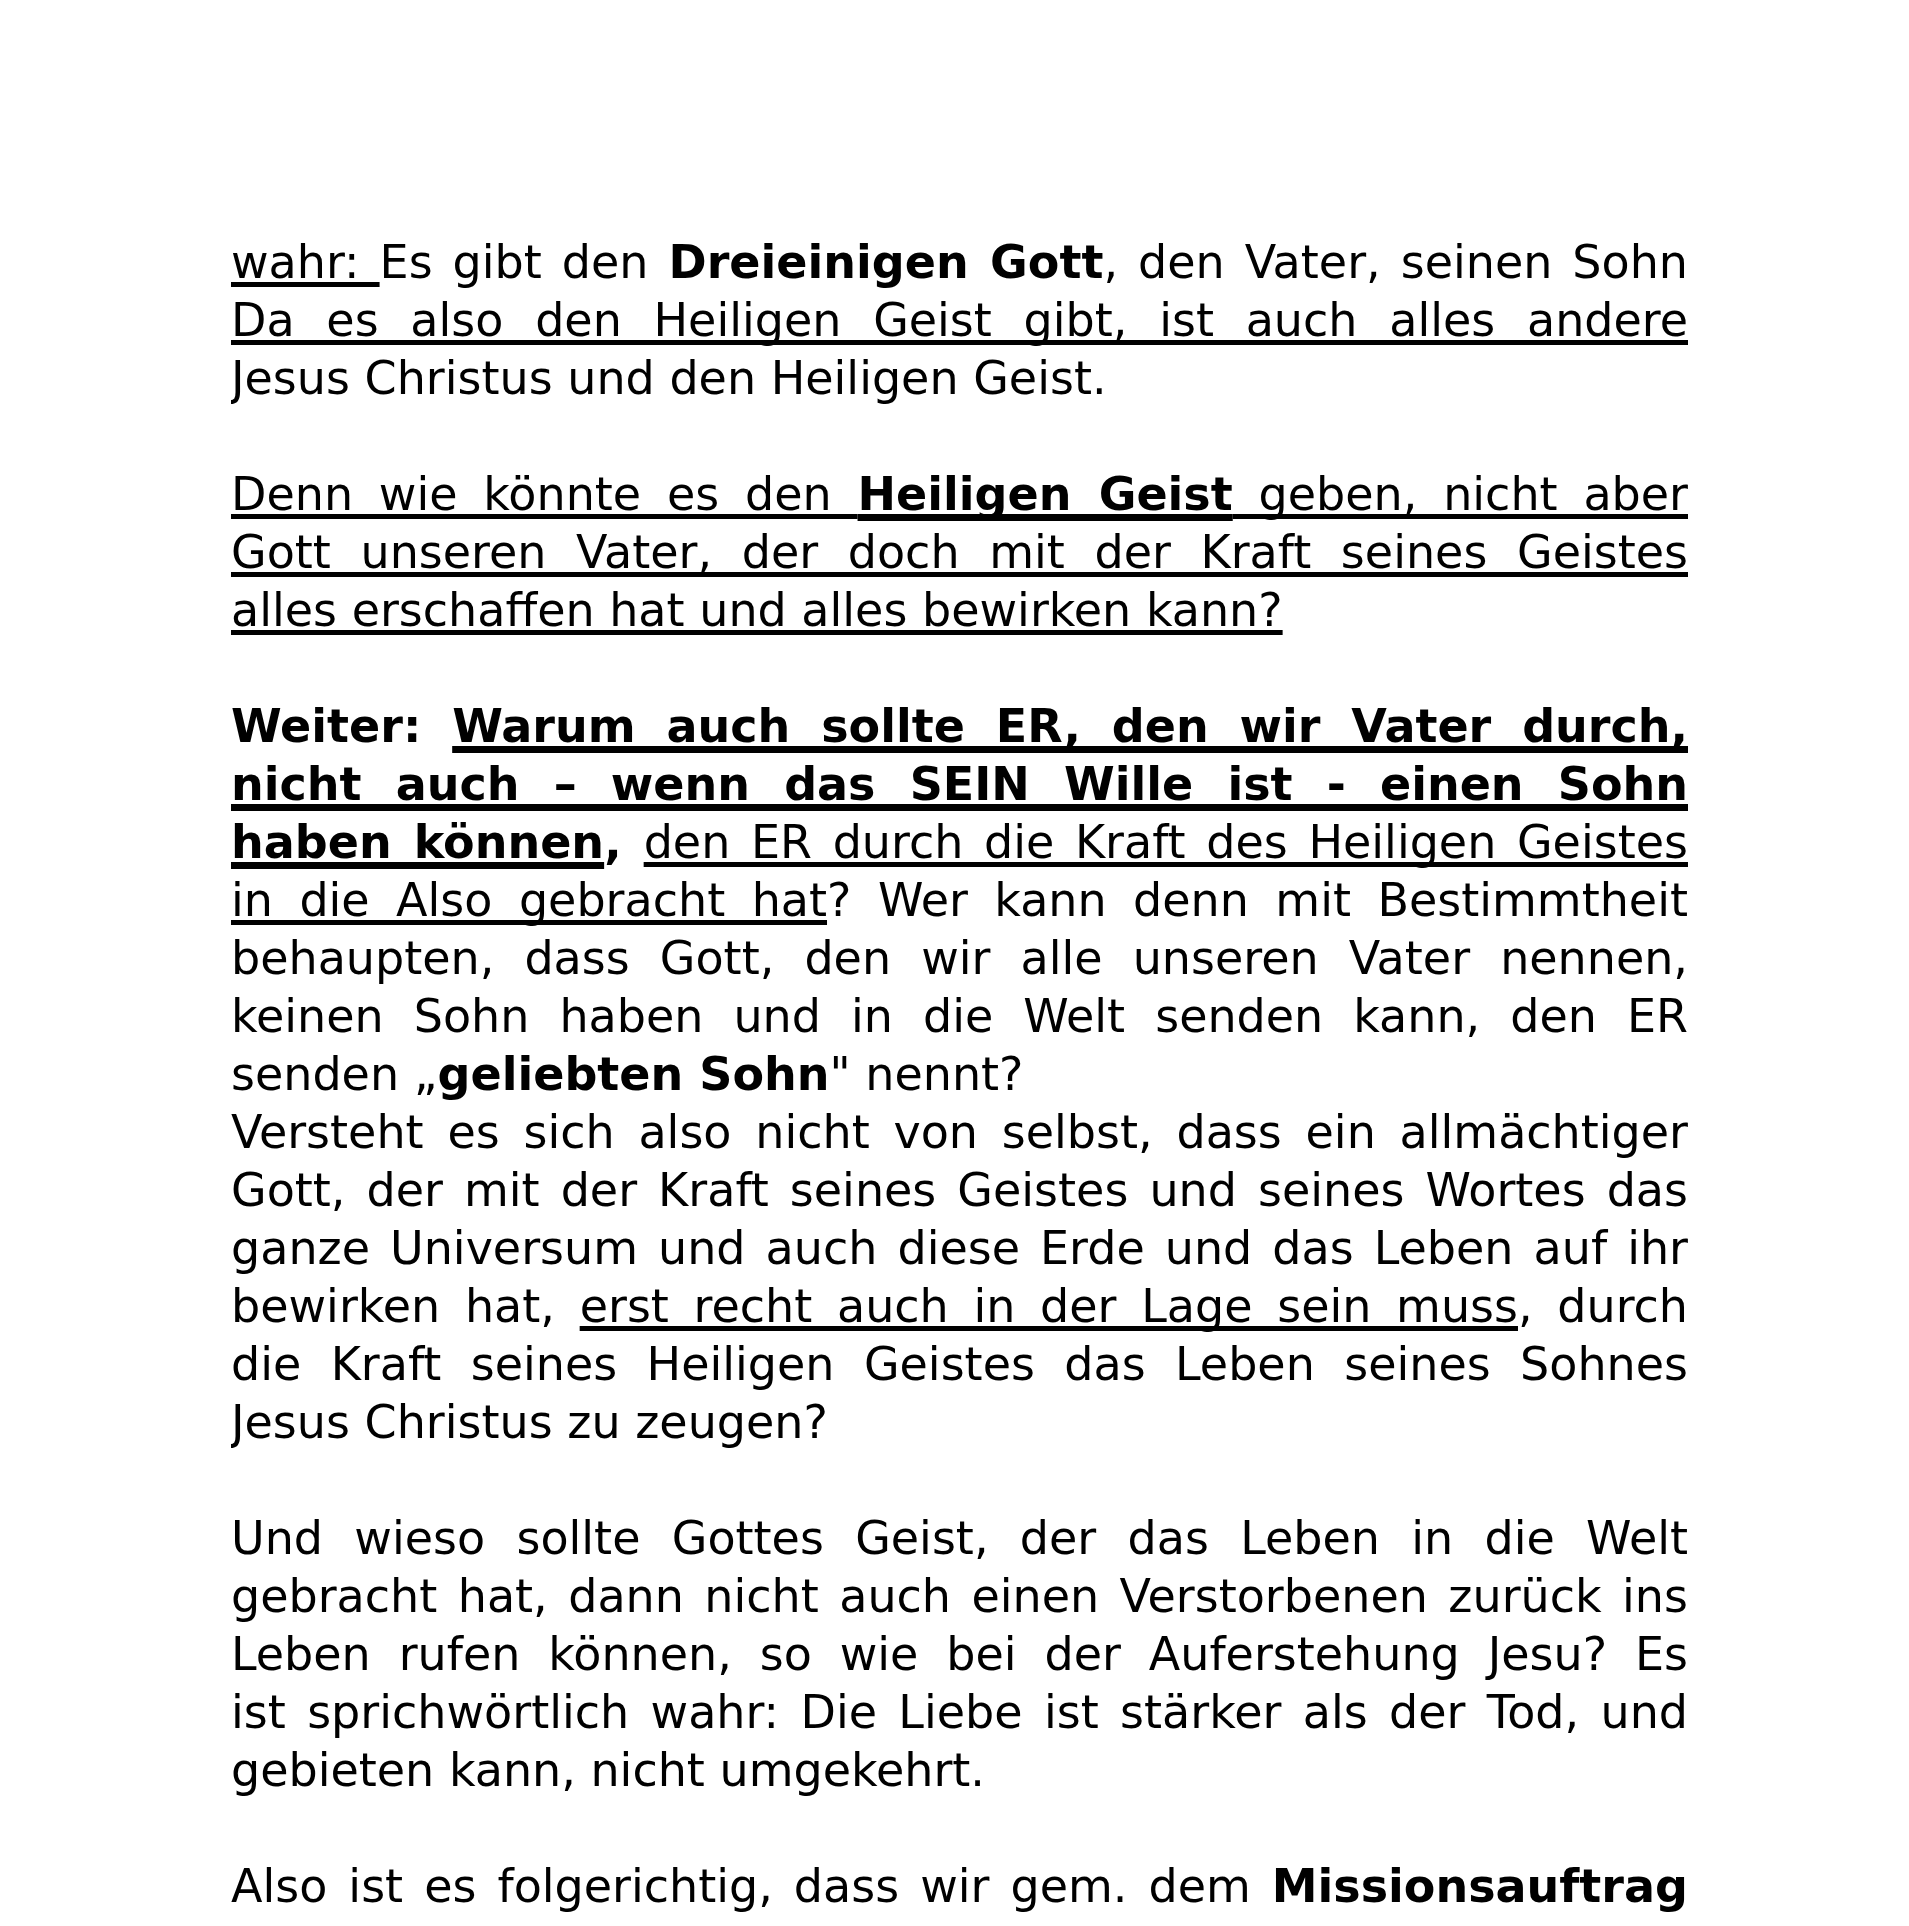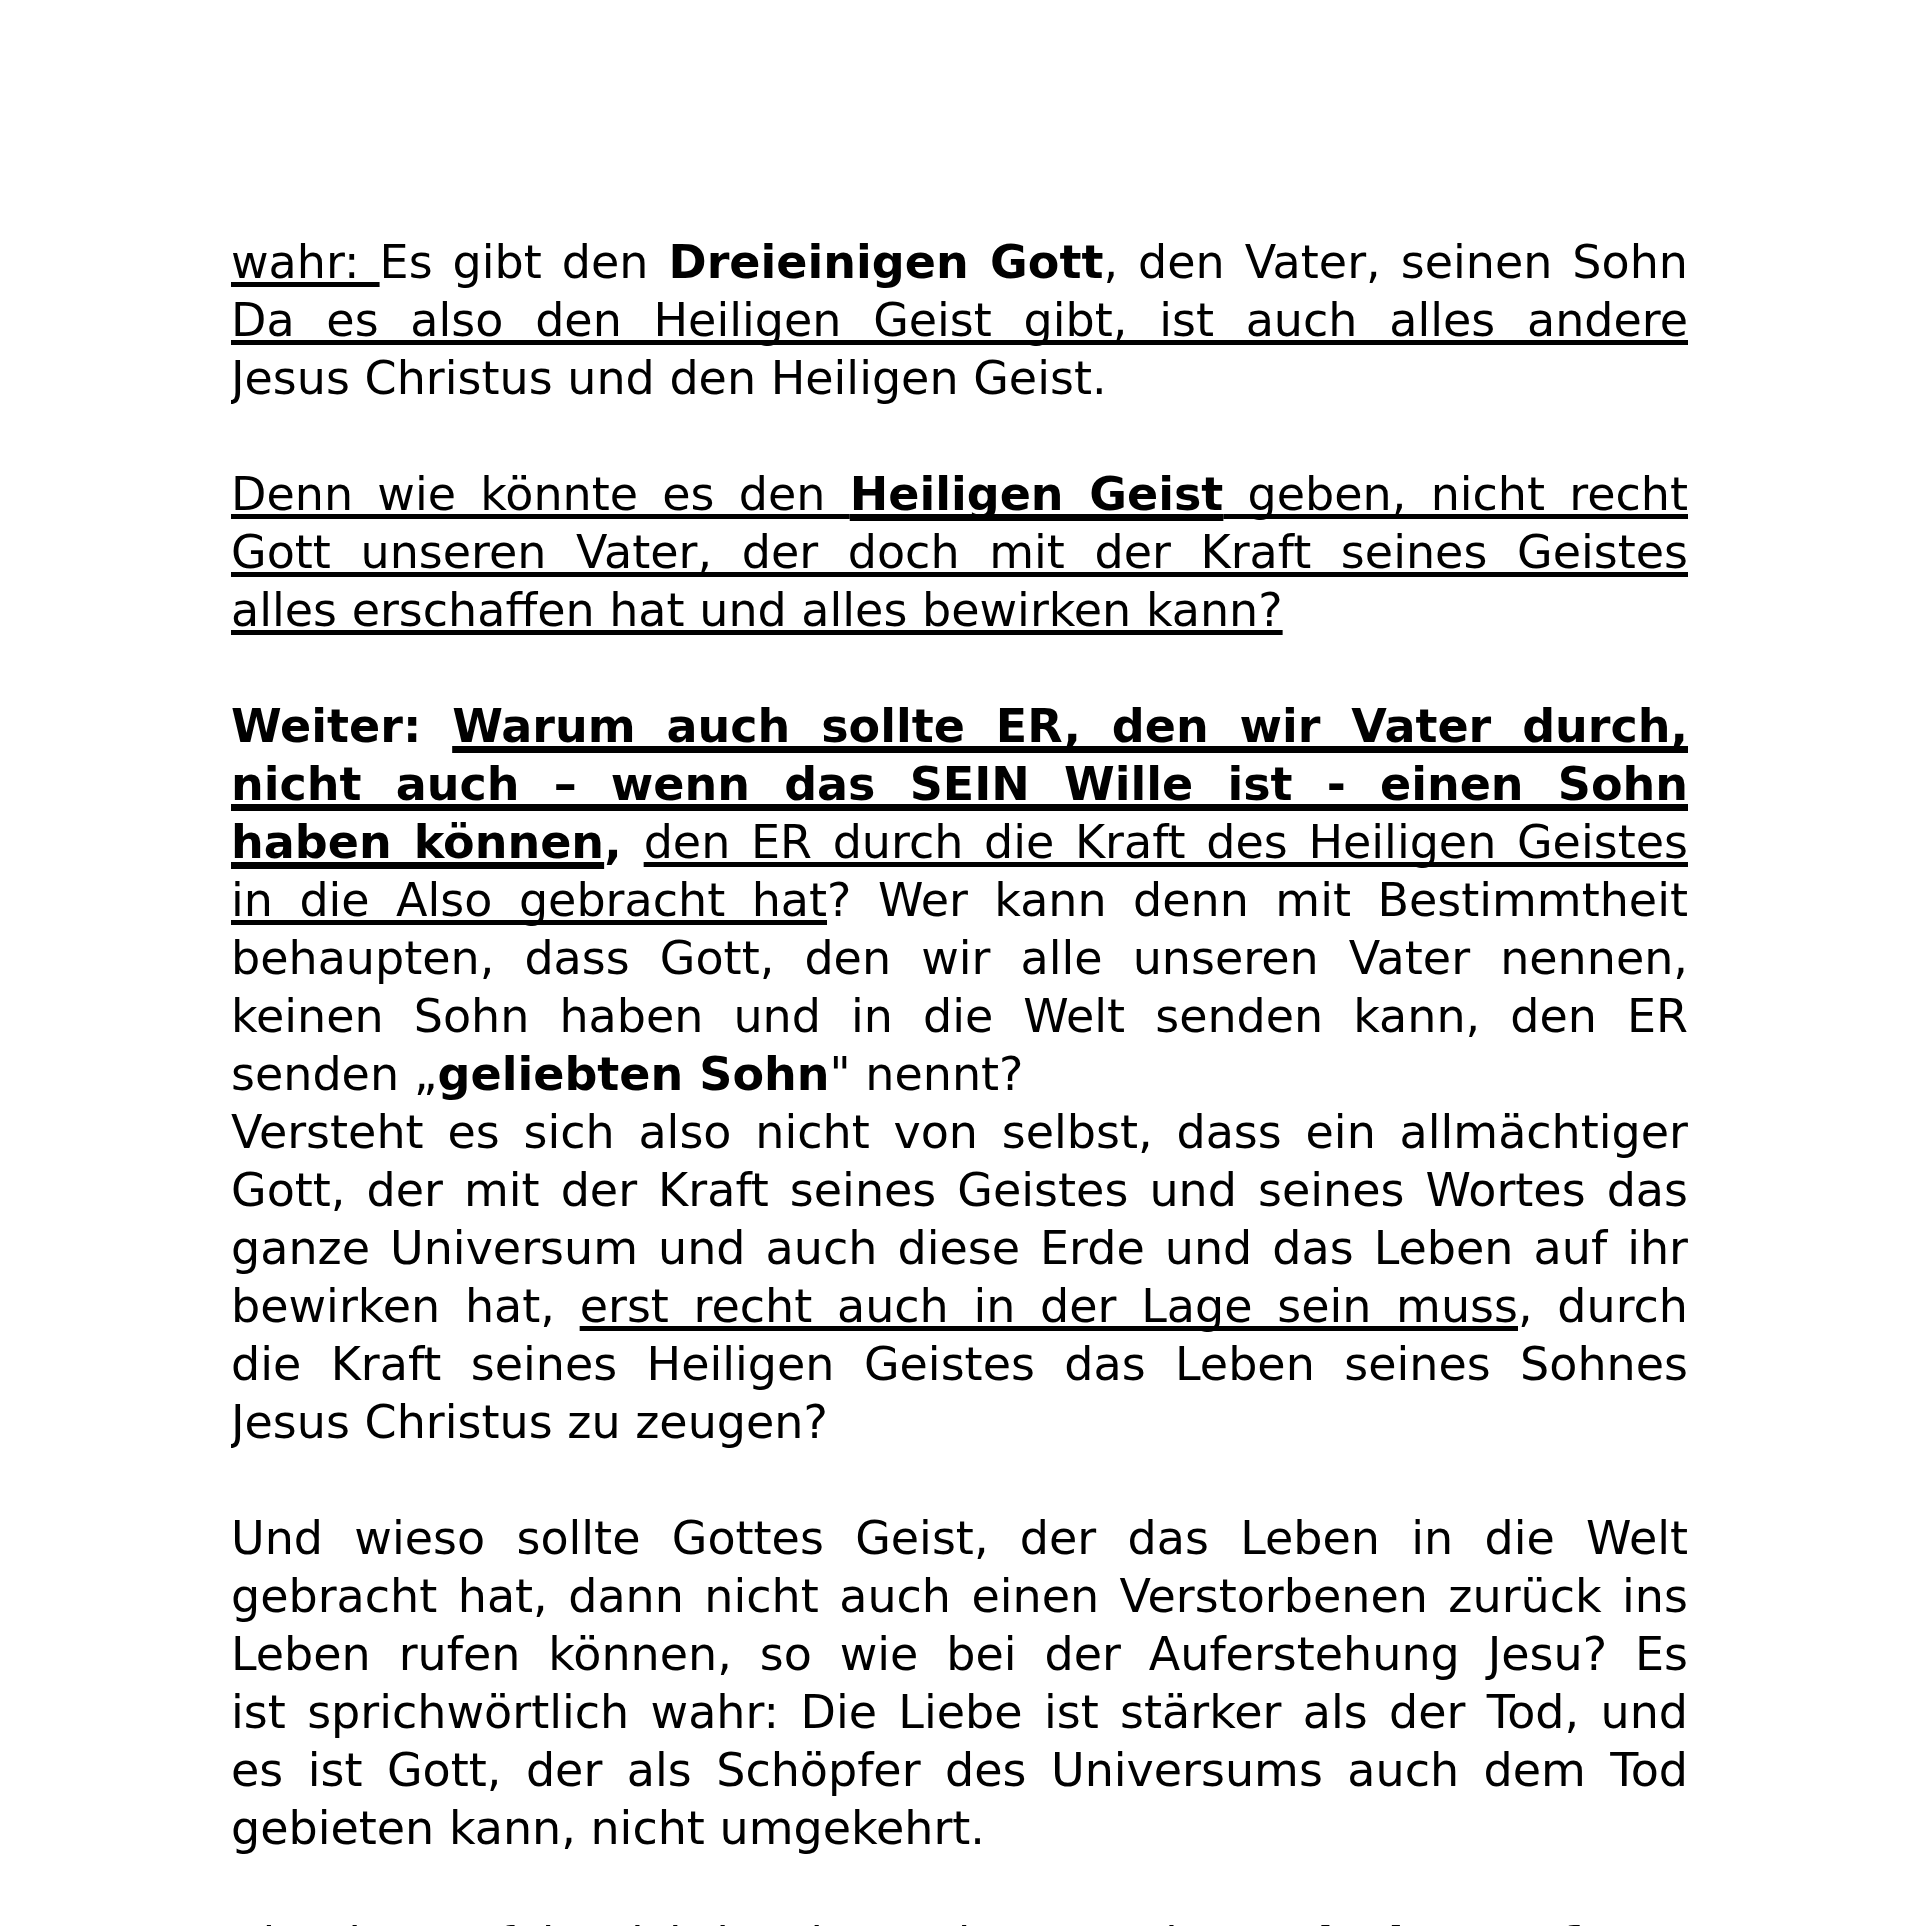--- a/index.html
+++ b/index.html
@@ -56,21 +56,21 @@
 <body>
 
 <div class="page">
   <div class="text-block">
       <div class="para">
         <div class="line just"><span class="run u">wahr: </span><span class="run">Es gibt den </span><span class="run b">Dreieinigen Gott</span><span class="run">, den Vater, seinen Sohn</span></div>
         <div class="line just"><span class="run u">Da es also den Heiligen Geist gibt, ist auch alles andere</span></div>
         <div class="line"><span class="run">Jesus Christus und den Heiligen Geist.</span></div>
       </div>
       <div class="para gap">
-        <div class="line just"><span class="run u">Denn wie könnte es den </span><span class="run b u">Heiligen Geist</span><span class="run u"> geben, nicht recht</span></div>
+        <div class="line just"><span class="run u">Denn wie könnte es den </span><span class="run b u">Heiligen Geist</span><span class="run u"> geben, nicht aber</span></div>
         <div class="line just"><span class="run u">Gott unseren Vater, der doch mit der Kraft seines Geistes</span></div>
         <div class="line"><span class="run u">alles erschaffen hat und alles bewirken kann?</span></div>
       </div>
       <div class="para gap">
         <div class="line just"><span class="run b">Weiter: </span><span class="run b u">Warum auch sollte ER, den wir Vater durch,</span></div>
         <div class="line just"><span class="run b u">nicht auch – wenn das SEIN Wille ist - einen Sohn</span></div>
         <div class="line just"><span class="run b u">haben können</span><span class="run b">, </span><span class="run u">den ER durch die Kraft des Heiligen Geistes</span></div>
         <div class="line just"><span class="run u">in die Also gebracht hat</span><span class="run">? Wer kann denn mit Bestimmtheit</span></div>
         <div class="line just"><span class="run">behaupten, dass Gott, den wir alle unseren Vater nennen,</span></div>
         <div class="line just"><span class="run">keinen Sohn haben und in die Welt senden kann, den ER</span></div>
@@ -82,21 +82,20 @@
         <div class="line just"><span class="run">ganze Universum und auch diese Erde und das Leben auf ihr</span></div>
         <div class="line just"><span class="run">bewirken hat, </span><span class="run u">erst recht auch in der Lage sein muss</span><span class="run">, durch</span></div>
         <div class="line just"><span class="run">die Kraft seines Heiligen Geistes das Leben seines Sohnes</span></div>
         <div class="line"><span class="run">Jesus Christus zu zeugen?</span></div>
       </div>
       <div class="para gap">
         <div class="line just"><span class="run">Und wieso sollte Gottes Geist, der das Leben in die Welt</span></div>
         <div class="line just"><span class="run">gebracht hat, dann nicht auch einen Verstorbenen zurück ins</span></div>
         <div class="line just"><span class="run">Leben rufen können, so wie bei der Auferstehung Jesu? Es</span></div>
         <div class="line just"><span class="run">ist sprichwörtlich wahr: Die Liebe ist stärker als der Tod, und</span></div>
-        <div class="line just"><span class="run">es ist Gott, der als Schöpfer des Universums auch dem Tod</span></div>
         <div class="line"><span class="run">gebieten kann, nicht umgekehrt.</span></div>
       </div>
       <div class="para gap">
         <div class="line just"><span class="run">Also ist es folgerichtig, dass wir gem. dem </span><span class="run b">Missionsauftrag</span></div>
       </div>
     </div>
 
 </div>
 
 

